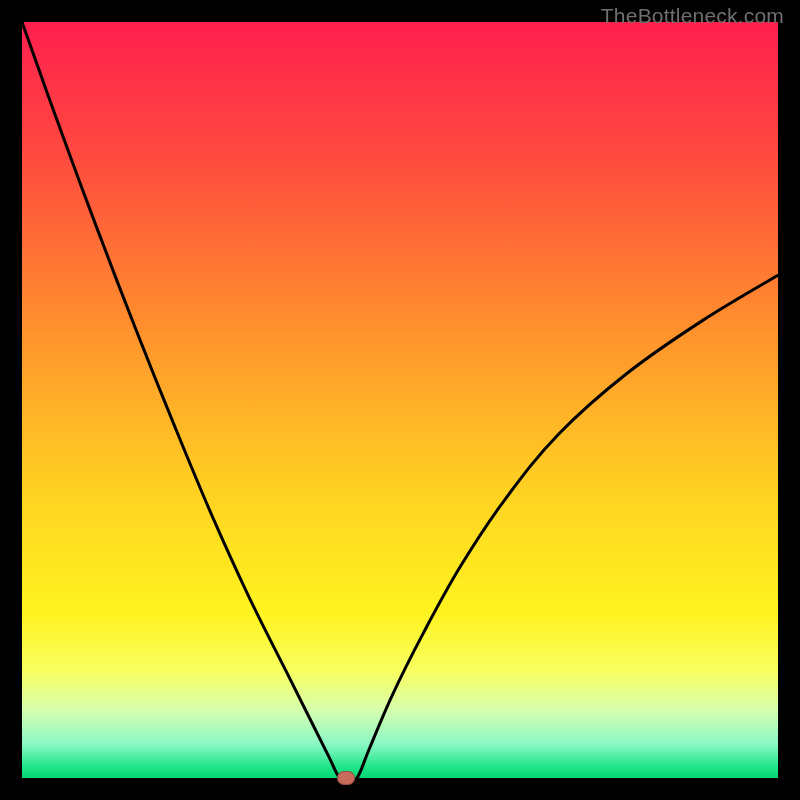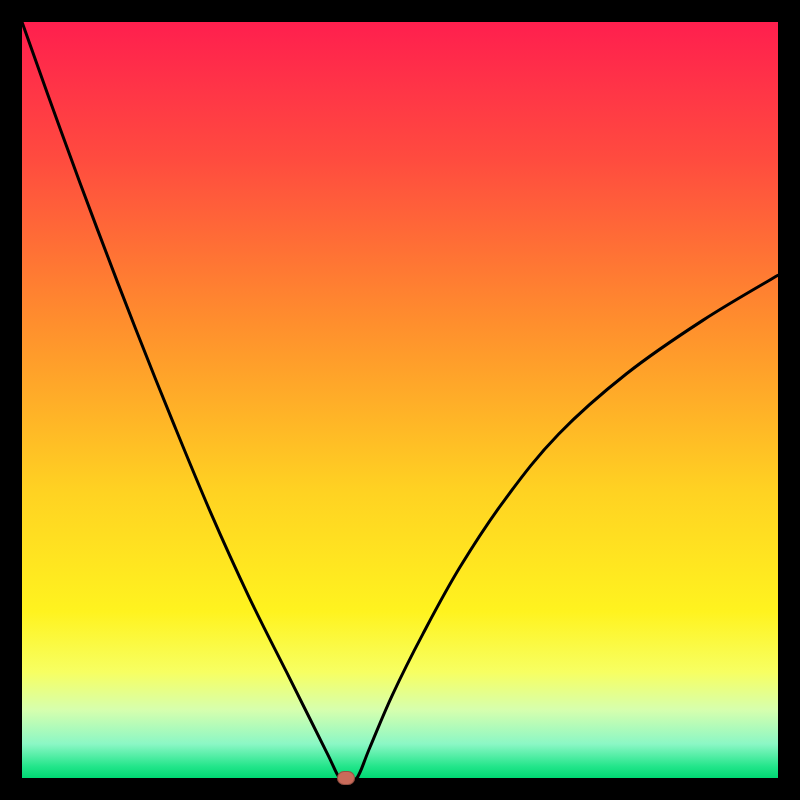--- a/index.html
+++ b/index.html
@@ -63,20 +63,21 @@
     border-radius: 7px;
     transform: translate(-50%, -50%);
     box-shadow: 0 0 0 1px rgba(0,0,0,0.25) inset;
   }
 </style>
 </head>
 <body>
 
 <div class="outer">
 
+  <div class="watermark">TheBottleneck.com</div>
 
   <div class="plot-frame">
     <div class="plot-area">
 
       <svg class="gradient" viewBox="0 0 756 756" preserveAspectRatio="none">
         <defs>
           <linearGradient id="bg-grad" x1="0" y1="0" x2="0" y2="1">
               <stop offset="0.00%" stop-color="#ff1f4e"></stop>
               <stop offset="18.00%" stop-color="#ff4b3f"></stop>
               <stop offset="40.00%" stop-color="#ff8f2d"></stop>

